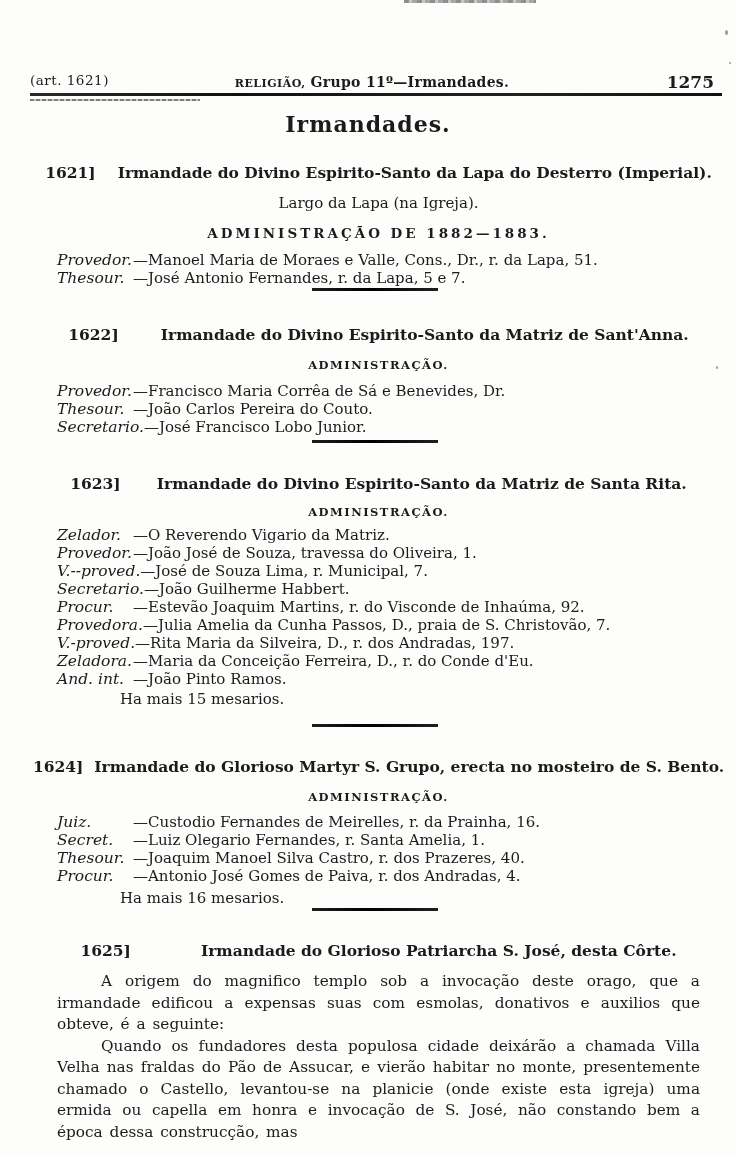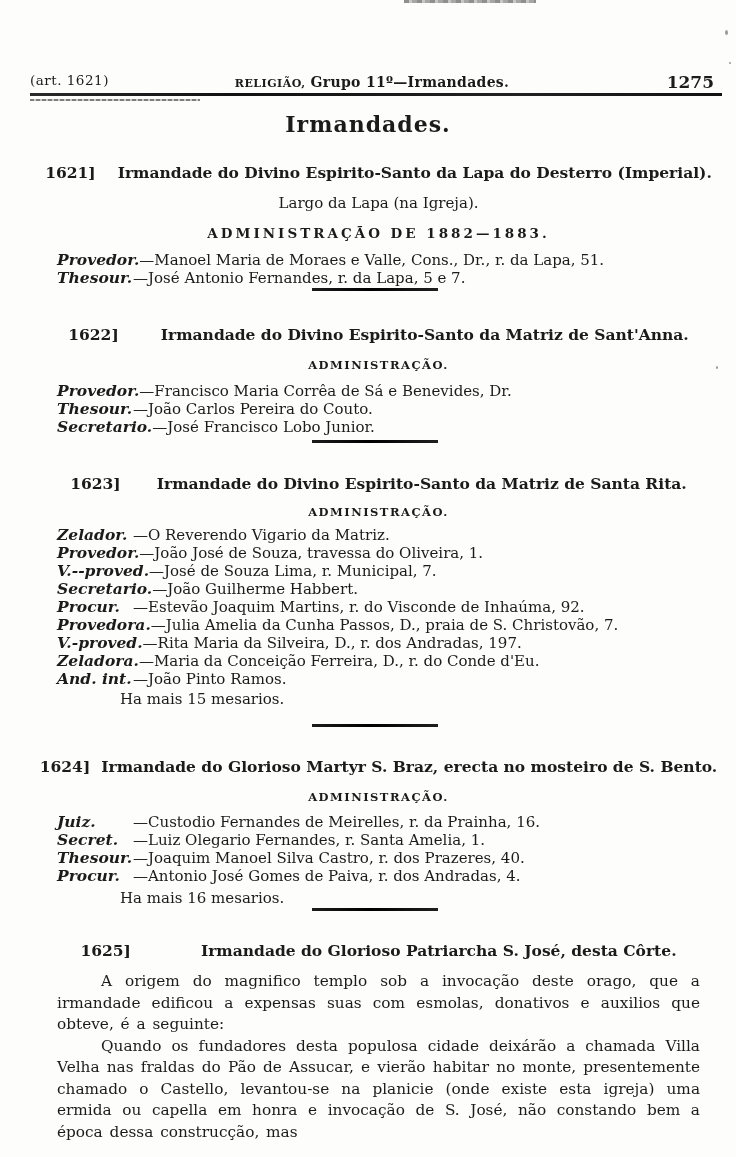--- a/index.html
+++ b/index.html
@@ -76,21 +76,21 @@
   .admin-small {
     margin-top:12px; text-align:center;
     font-size:11.5px; letter-spacing:1.5px; line-height:16px; font-weight:bold;
   }
   .e1623 .admin-small { margin-top:10px; }
 
   .officers { margin-top:9px; }
   .e1623 .officers { margin-top:6px; }
   .e1624 .officers { margin-top:8px; }
   .officer { font-size:15px; line-height:18px; white-space:nowrap; }
-  .role { font-style:italic; display:inline-block; min-width:76px; font-size:15.5px;font-weight:bold; }
+  .role { font-style:italic; display:inline-block; min-width:76px; font-size:15.5px; }
   .note { margin-top:3px; margin-left:63px; font-size:15px; line-height:16px; }
   .e1624 .note { margin-top:5px; }
 
   .paragraphs {
     margin-top:10px; font-size:15.3px; line-height:21.5px;
     text-align:justify; word-spacing:2px;
   }
   .paragraphs p { margin:0; text-indent:44px; }
 
   .divider {
@@ -170,21 +170,21 @@
       <div class="officer"><span class="role">And. int.</span><span>—João Pinto Ramos.</span></div>
     </div>
     <div class="note">Ha mais 15 mesarios.</div>
   </section>
 
   <div class="divider div3"></div>
 
   <section class="entry e1624">
     <div class="entry-heading">
       <span>1624]</span>
-      <span>Irmandade do Glorioso Martyr S. Braz, erecta no mosteiro de S. Bento.</span>
+      <span>Irmandade do Glorioso Martyr S. Grupo, erecta no mosteiro de S. Bento.</span>
     </div>
     <div class="admin-small">ADMINISTRAÇÃO.</div>
     <div class="officers">
       <div class="officer"><span class="role">Juiz.</span><span>—Custodio Fernandes de Meirelles, r. da Prainha, 16.</span></div>
       <div class="officer"><span class="role">Secret.</span><span>—Luiz Olegario Fernandes, r. Santa Amelia, 1.</span></div>
       <div class="officer"><span class="role">Thesour.</span><span>—Joaquim Manoel Silva Castro, r. dos Prazeres, 40.</span></div>
       <div class="officer"><span class="role">Procur.</span><span>—Antonio José Gomes de Paiva, r. dos Andradas, 4.</span></div>
     </div>
     <div class="note">Ha mais 16 mesarios.</div>
   </section>

